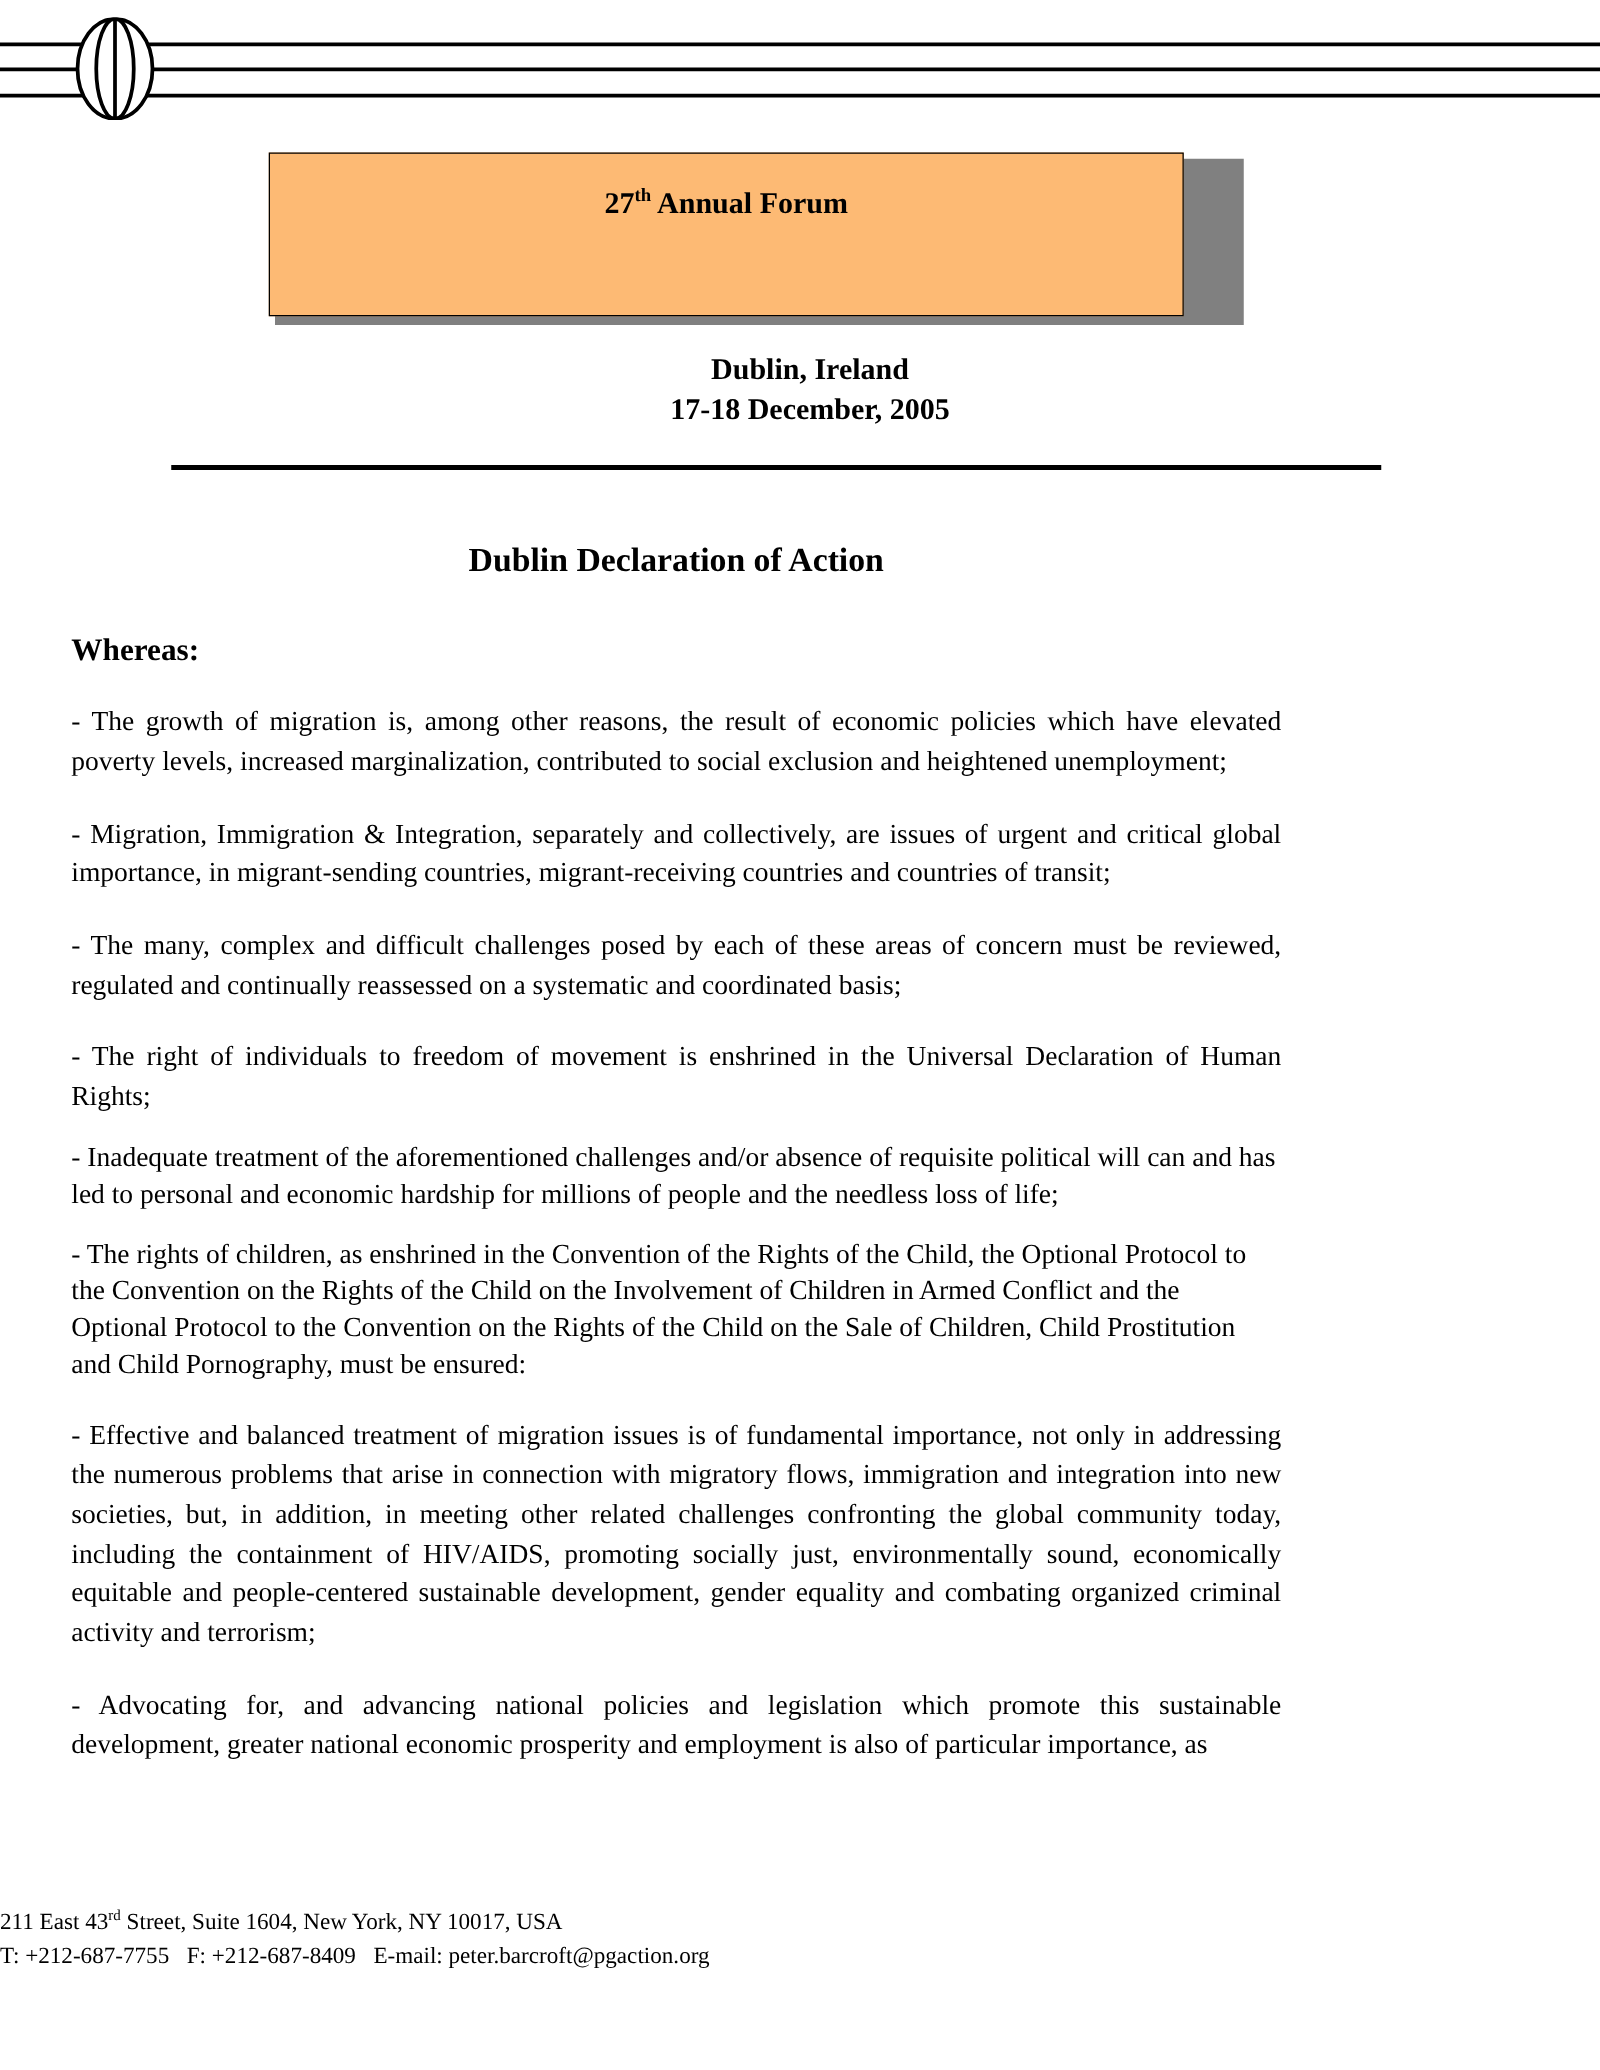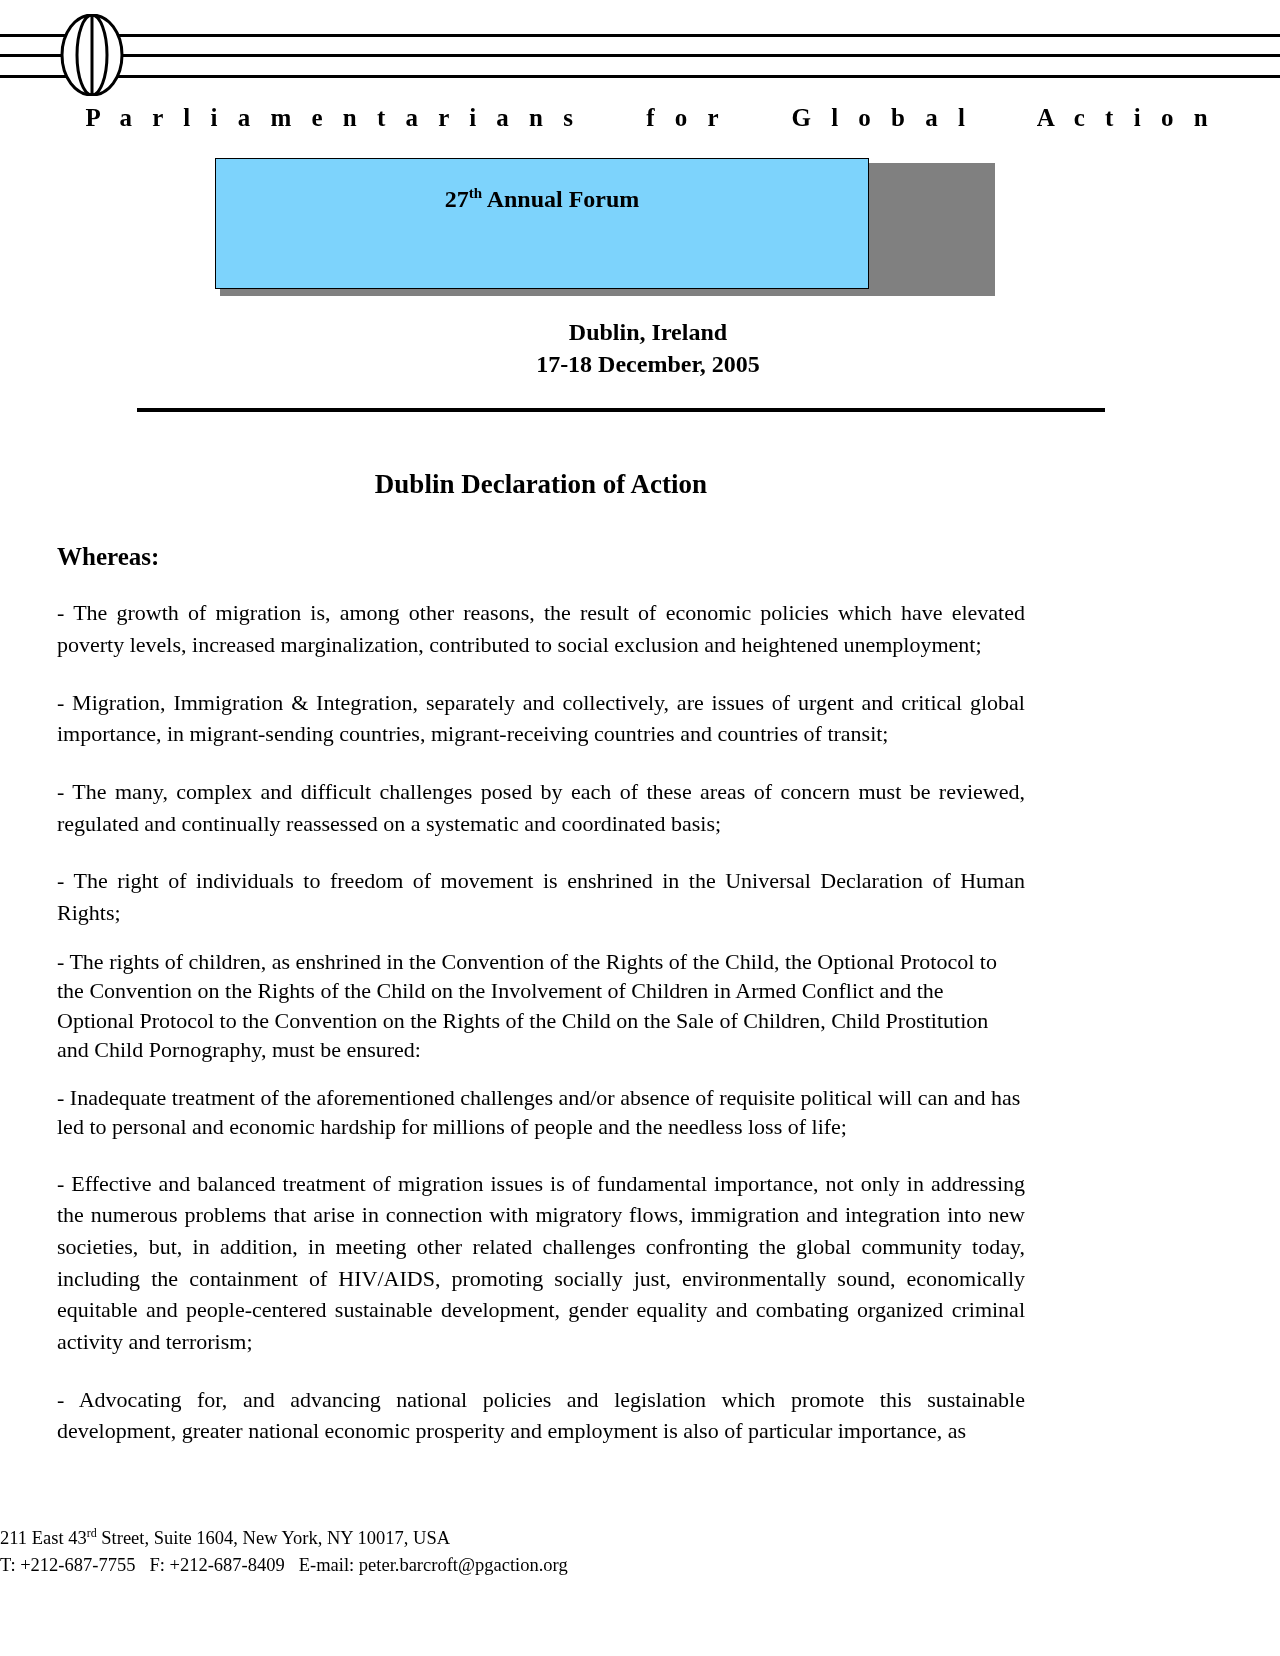--- a/index.html
+++ b/index.html
@@ -78,24 +78,24 @@
   .titlebox-shadow {
     position: absolute;
     left: 5px;
     top: 5px;
     width: 775px;
     height: 133px;
     background: #808080;
   }
   .titlebox {
     position: relative;
-    width: 654px;
+    width: 732px;
     height: 131px;
     border: 1px solid #000;
-    background: #7dd3fc;
+    background: #fdba74;
     box-sizing: border-box;
     text-align: center;
   }
   .forum-line {
     font-weight: bold;
     font-size: 24px;
     margin-top: 26px;
   }
   .forum-line sup {
     font-size: 15px;
@@ -189,21 +189,20 @@
     </div>
     <div class="globe">
       <svg width="72" height="82" viewBox="0 0 72 82">
         <ellipse cx="36" cy="41" rx="30" ry="40" fill="#ffffff" stroke="#000000" stroke-width="3"></ellipse>
         <ellipse cx="36" cy="41" rx="15" ry="40" fill="none" stroke="#000000" stroke-width="3"></ellipse>
         <line x1="36" y1="1" x2="36" y2="81" stroke="#000000" stroke-width="3"></line>
       </svg>
     </div>
   </div>
 
-  <div class="org-name">P a r l i a m e n t a r i a n s     f o r     G l o b a l     A c t i o n</div>
 
   <div class="titlebox-wrap">
     <div class="titlebox-shadow"></div>
     <div class="titlebox">
       <div class="forum-line"><span>27</span><sup>th</sup><span> Annual Forum</span></div>
     </div>
   </div>
 
   <div class="venue">
     <div>Dublin, Ireland</div>
@@ -215,22 +214,22 @@
   <div class="doc">
 
     <div class="doc-title">Dublin Declaration of Action</div>
 
     <div class="whereas">Whereas:</div>
 
     <p class="clause">- The growth of migration is, among other reasons, the result of economic policies which have elevated poverty levels, increased marginalization, contributed to social exclusion and heightened unemployment;</p>
     <p class="clause">- Migration, Immigration &amp; Integration, separately and collectively, are issues of urgent and critical global importance, in migrant-sending countries, migrant-receiving countries and countries of transit;</p>
     <p class="clause">- The many, complex and difficult challenges posed by each of these areas of concern must be reviewed, regulated and continually reassessed on a systematic and coordinated basis;</p>
     <p class="clause">- The right of individuals to freedom of movement is enshrined in the Universal Declaration of Human Rights;</p>
+    <p class="clause tight">- Inadequate treatment of the aforementioned challenges and/or absence of requisite political will can and has led to personal and economic hardship for millions of people and the needless loss of life;</p>
     <p class="clause tight">- The rights of children, as enshrined in the Convention of the Rights of the Child, the Optional Protocol to the Convention on the Rights of the Child on the Involvement of Children in Armed Conflict and the Optional Protocol to the Convention on the Rights of the Child on the Sale of Children, Child Prostitution and Child Pornography, must be ensured:</p>
-    <p class="clause tight">- Inadequate treatment of the aforementioned challenges and/or absence of requisite political will can and has led to personal and economic hardship for millions of people and the needless loss of life;</p>
     <p class="clause">- Effective and balanced treatment of migration issues is of fundamental importance, not only in addressing the numerous problems that arise in connection with migratory flows, immigration and integration into new societies, but, in addition, in meeting other related challenges confronting the global community today, including the containment of HIV/AIDS, promoting socially just, environmentally sound, economically equitable and people-centered sustainable development, gender equality and combating organized criminal activity and terrorism;</p>
     <p class="clause">- Advocating for, and advancing national policies and legislation which promote this sustainable development, greater national economic prosperity and employment is also of particular importance, as</p>
 
   </div>
 
   <div class="footer">
     <div><span>211 East 43</span><sup>rd</sup><span> Street, Suite 1604, New York, NY 10017, USA</span></div>
     <div><span>T: +212-687-7755</span><span class="sp"></span><span>F: +212-687-8409</span><span class="sp"></span><span>E-mail: peter.barcroft@pgaction.org</span></div>
   </div>
 

